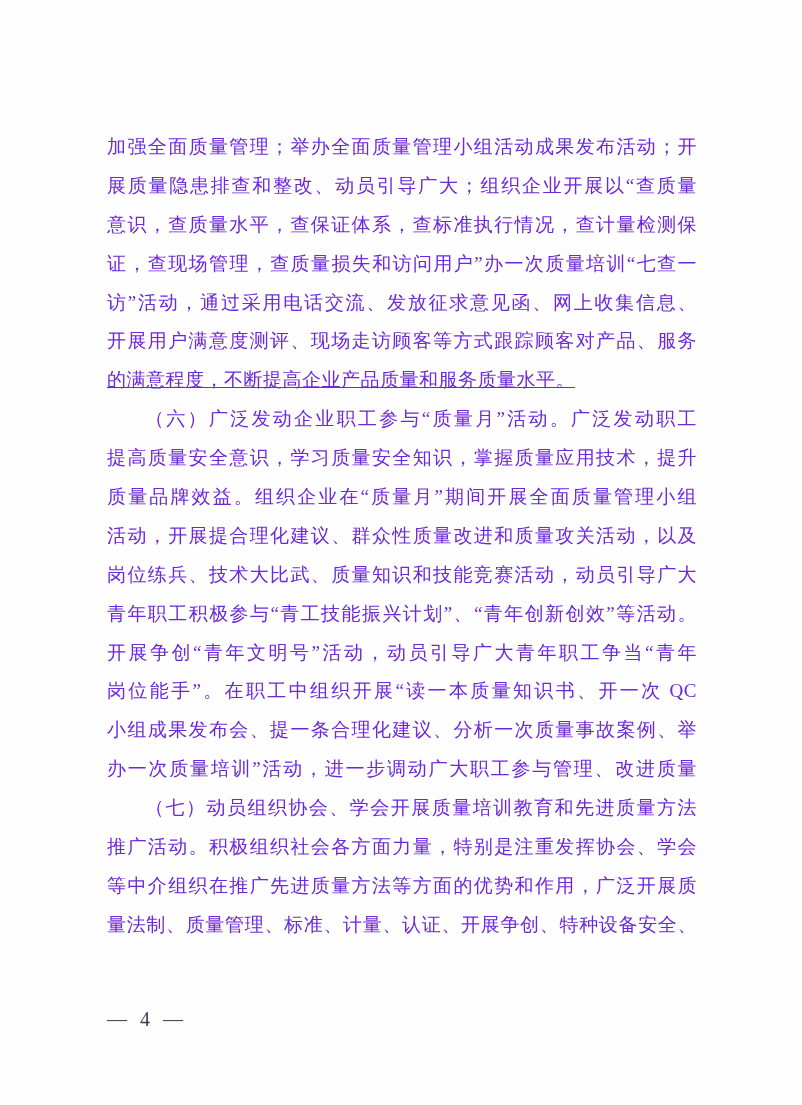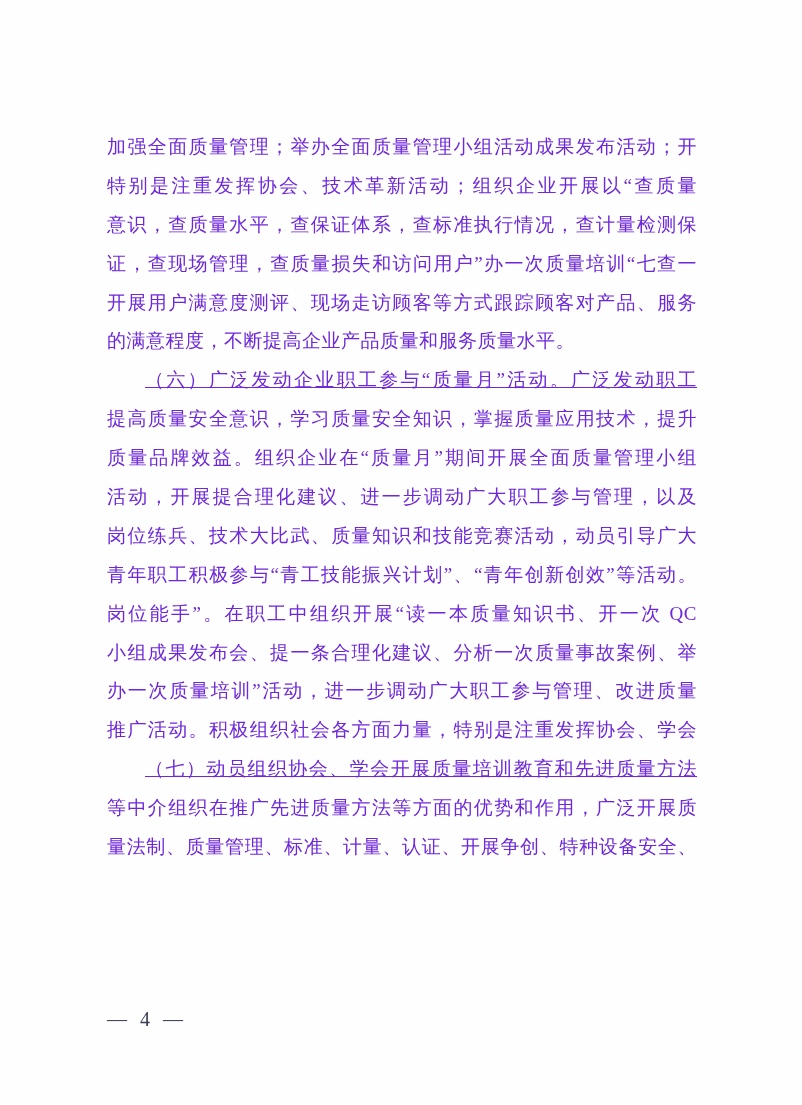--- a/index.html
+++ b/index.html
@@ -33,66 +33,68 @@
     width: 100%;
     height: 38.9px;
     text-align: justify;
     text-align-last: justify;
     white-space: nowrap;
     overflow: visible;
   }
   .text-line.para-end {
     text-align: right;
     text-align-last: left;
+    text-decoration: underline;
   }
   .text-line.indent {
     text-indent: 2em;
-    text-decoration: underline;
   }
   .page-footer {
     position: absolute;
     left: 107px;
     top: 1004px;
     font-size: 20px;
     line-height: 30px;
     color: #3a3e52;
     letter-spacing: 4px;
   }
 </style>
 </head>
 <body>
 
 <div class="page">
 
   <div class="text-block">
 
     <div class="paragraph">
       <div class="text-line">加强全面质量管理；举办全面质量管理小组活动成果发布活动；开</div>
-      <div class="text-line">特别是注重发挥协会、技术革新活动；组织企业开展以“查质量</div>
+      <div class="text-line">展质量隐患排查和整改、动员引导广大；组织企业开展以“查质量</div>
       <div class="text-line">意识，查质量水平，查保证体系，查标准执行情况，查计量检测保</div>
       <div class="text-line">证，查现场管理，查质量损失和访问用户”办一次质量培训“七查一</div>
+      <div class="text-line">访”活动，通过采用电话交流、发放征求意见函、网上收集信息、</div>
       <div class="text-line">开展用户满意度测评、现场走访顾客等方式跟踪顾客对产品、服务</div>
       <div class="text-line para-end">的满意程度，不断提高企业产品质量和服务质量水平。</div>
     </div>
 
     <div class="paragraph">
       <div class="text-line indent">（六）广泛发动企业职工参与“质量月”活动。广泛发动职工</div>
       <div class="text-line">提高质量安全意识，学习质量安全知识，掌握质量应用技术，提升</div>
       <div class="text-line">质量品牌效益。组织企业在“质量月”期间开展全面质量管理小组</div>
-      <div class="text-line">活动，开展提合理化建议、进一步调动广大职工参与管理，以及</div>
+      <div class="text-line">活动，开展提合理化建议、群众性质量改进和质量攻关活动，以及</div>
       <div class="text-line">岗位练兵、技术大比武、质量知识和技能竞赛活动，动员引导广大</div>
       <div class="text-line">青年职工积极参与“青工技能振兴计划”、“青年创新创效”等活动。</div>
+      <div class="text-line">开展争创“青年文明号”活动，动员引导广大青年职工争当“青年</div>
       <div class="text-line">岗位能手”。在职工中组织开展“读一本质量知识书、开一次 QC</div>
       <div class="text-line">小组成果发布会、提一条合理化建议、分析一次质量事故案例、举</div>
       <div class="text-line">办一次质量培训”活动，进一步调动广大职工参与管理、改进质量</div>
     </div>
 
     <div class="paragraph">
+      <div class="text-line indent">（七）动员组织协会、学会开展质量培训教育和先进质量方法</div>
       <div class="text-line">推广活动。积极组织社会各方面力量，特别是注重发挥协会、学会</div>
-      <div class="text-line indent">（七）动员组织协会、学会开展质量培训教育和先进质量方法</div>
       <div class="text-line">等中介组织在推广先进质量方法等方面的优势和作用，广泛开展质</div>
       <div class="text-line">量法制、质量管理、标准、计量、认证、开展争创、特种设备安全、</div>
     </div>
 
   </div>
 
   <div class="page-footer">— 4 —</div>
 
 </div>
 

